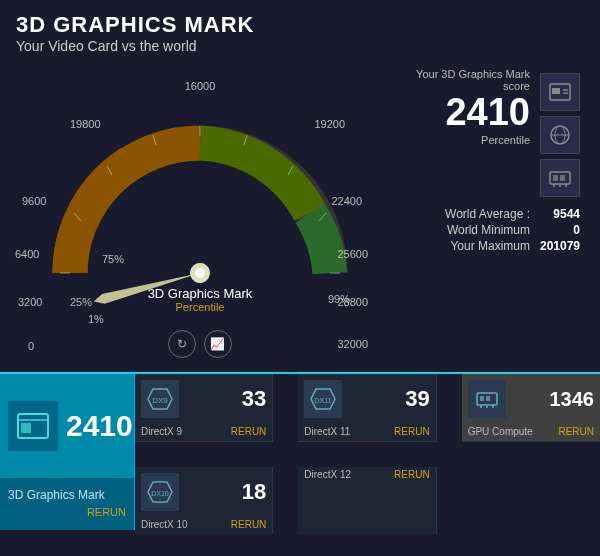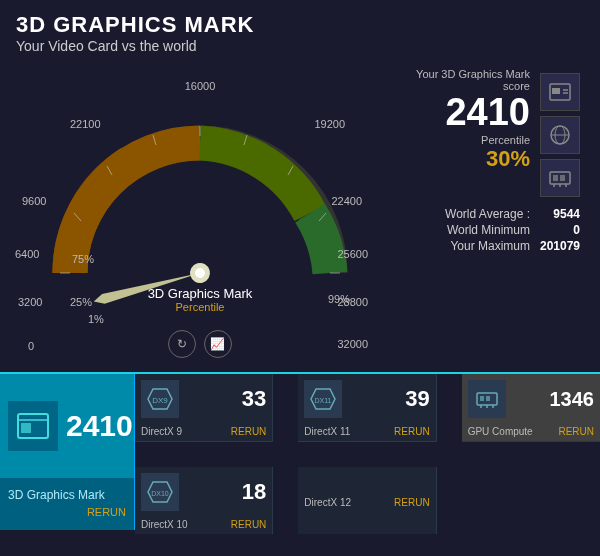--- a/index.html
+++ b/index.html
@@ -143,24 +143,24 @@
     <div style="position:absolute; left:5px; top:190px; font-size:11px; color:#bbb;">6400</div>
     <div style="position:absolute; left:8px; top:238px; font-size:11px; color:#bbb;">3200</div>
     <div style="position:absolute; left:18px; top:282px; font-size:11px; color:#bbb;">0</div>
 
     <div style="position:absolute; right:28px; top:137px; font-size:11px; color:#bbb;">22400</div>
     <div style="position:absolute; right:22px; top:190px; font-size:11px; color:#bbb;">25600</div>
     <div style="position:absolute; right:22px; top:238px; font-size:11px; color:#bbb;">28800</div>
     <div style="position:absolute; right:22px; top:280px; font-size:11px; color:#bbb;">32000</div>
 
     <div style="position:absolute; left:50%; transform:translateX(-50%); top:22px; font-size:11px; color:#bbb;">16000</div>
-    <div style="position:absolute; left:60px; top:60px; font-size:11px; color:#bbb;">22100</div>
+    <div style="position:absolute; left:60px; top:60px; font-size:11px; color:#bbb;">19800</div>
     <div style="position:absolute; right:45px; top:60px; font-size:11px; color:#bbb;">19200</div>
 
-    <div style="position:absolute; left:62px; top:195px; font-size:11px; color:#bbb;">75%</div>
+    <div style="position:absolute; left:92px; top:195px; font-size:11px; color:#bbb;">75%</div>
     <div style="position:absolute; left:60px; top:238px; font-size:11px; color:#bbb;">25%</div>
     <div style="position:absolute; left:78px; top:255px; font-size:11px; color:#bbb;">1%</div>
     <div style="position:absolute; right:40px; top:235px; font-size:11px; color:#bbb;">99%</div>
 
     <div style="position:absolute; bottom:55px; left:50%; transform:translateX(-50%); text-align:center; white-space:nowrap;">
       <div style="font-size:13px; color:#fff;">3D Graphics Mark</div>
       <div style="font-size:11px; color:#d4a017;">Percentile</div>
     </div>
 
     <div style="position:absolute; bottom:10px; left:50%; transform:translateX(-50%); display:flex; gap:8px;">
@@ -169,21 +169,20 @@
     </div>
   </div>
 
   <div class="right-panel">
     <div class="score-section">
       <div class="score-text">
         <div style="font-size:11px;color:#bbb;text-align:right;">Your 3D Graphics Mark score</div>
         <div style="font-size:38px;font-weight:bold;color:#fff;text-align:right;line-height:1.1;">2410</div>
         <div style="text-align:right;">
           <div style="font-size:11px;color:#bbb;">Percentile</div>
-          <div style="font-size:22px;font-weight:bold;color:#d4a017;">30%</div>
         </div>
       </div>
       <div class="score-icons">
         <div class="icon-box">
           <svg width="28" height="28" viewBox="0 0 28 28">
             <rect x="4" y="6" width="20" height="16" rx="1" fill="none" stroke="#888" stroke-width="1.5"></rect>
             <rect x="6" y="10" width="8" height="6" fill="#888"></rect>
             <line x1="17" y1="12" x2="22" y2="12" stroke="#888" stroke-width="1.5"></line>
             <line x1="17" y1="15" x2="22" y2="15" stroke="#888" stroke-width="1.5"></line>
           </svg>
@@ -310,21 +309,21 @@
         </div>
         <div style="font-size:22px;font-weight:bold;color:#fff;flex:1;text-align:right;">18</div>
       </div>
       <div style="padding:2px 6px 4px;display:flex;justify-content:space-between;align-items:center;">
         <span style="font-size:10px;color:#bbb;">DirectX 10</span>
         <span style="font-size:10px;color:#d4a017;cursor:pointer;">RERUN</span>
       </div>
     </div>
 
     <div style="display:flex;flex-direction:column;border-right:1px solid #2a3a4a;background:#1e2535;">
-      <div style="padding:2px 6px 4px;display:flex;justify-content:space-between;align-items:center;margin-top:28px;">
+      <div style="padding:2px 6px 4px;display:flex;justify-content:space-between;align-items:center;">
         <span style="font-size:10px;color:#bbb;">DirectX 12</span>
         <span style="font-size:10px;color:#d4a017;cursor:pointer;">RERUN</span>
       </div>
     </div>
 
     <div style="background:#1a1a2e;"></div>
 
   </div>
 </div>
 

